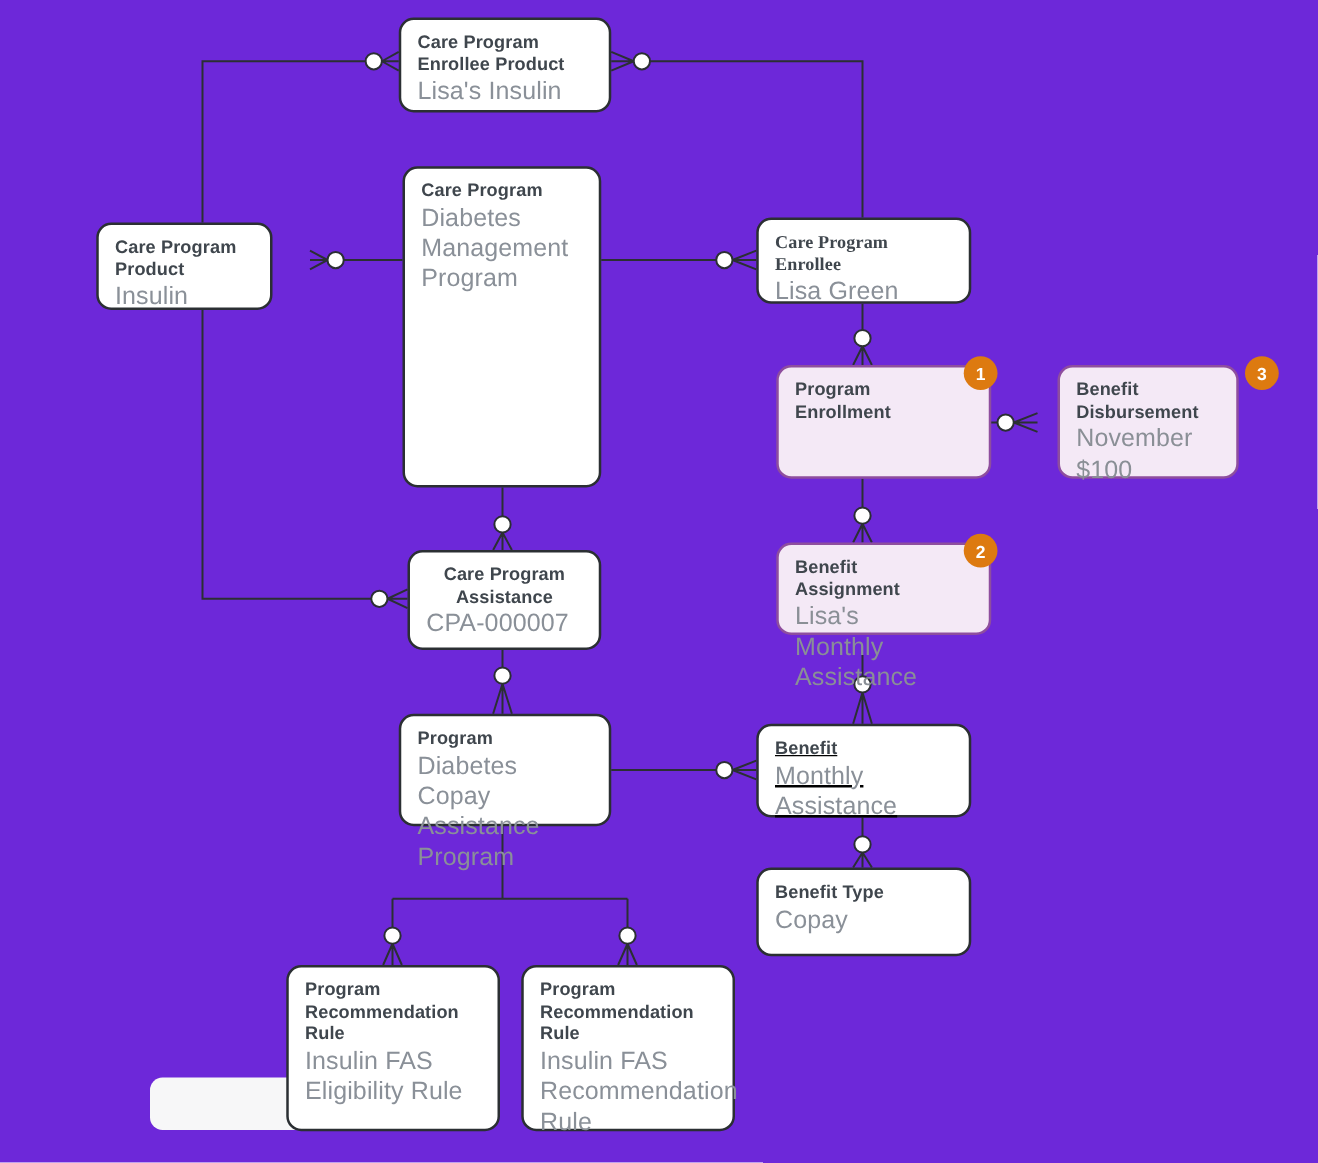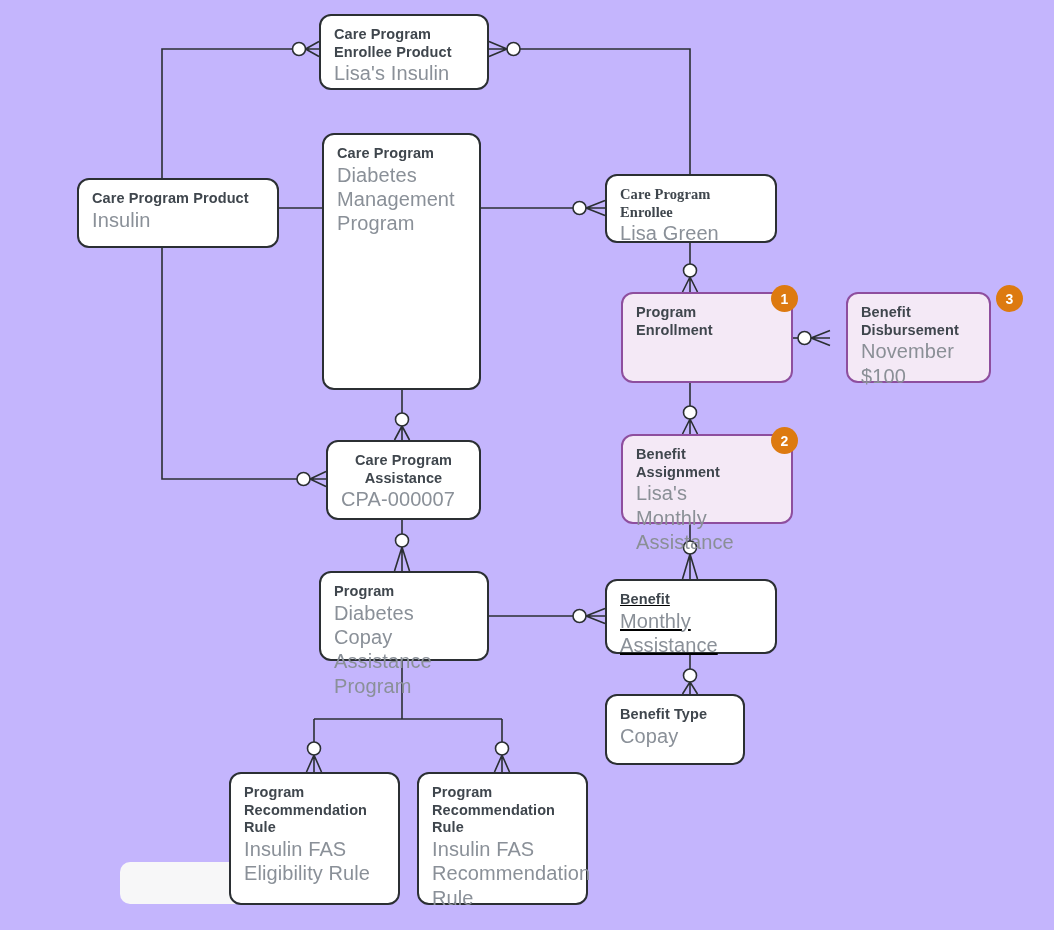--- a/index.html
+++ b/index.html
@@ -8,21 +8,21 @@
     background: #ffffff;
   }
   body {
     font-family: "Liberation Sans", sans-serif;
     -webkit-font-smoothing: antialiased;
   }
   #canvas {
     position: relative;
     width: 1054px;
     height: 930px;
-    background: #c4b5fd;
+    background: #6d28d9;
     overflow: hidden;
   }
   #edge-layer {
     position: absolute;
     left: 0;
     top: 0;
     width: 1054px;
     height: 930px;
     pointer-events: none;
   }
@@ -152,21 +152,21 @@
       <path d="M502,755 L502,772 M502,755 L494.5,772 M502,755 L509.5,772" stroke-width="1.6"></path>
 
     </g>
   </svg>
 
   <div class="node" style="left:319px; top:14px; width:170px; height:76px;">
     <span class="title">Care Program Enrollee Product</span>
     <span class="subtitle">Lisa's Insulin</span>
   </div>
 
-  <div class="node" style="left:77px; top:178px; width:202px; height:70px;">
+  <div class="node" style="left:77px; top:178px; width:141px; height:70px;">
     <span class="title">Care Program Product</span>
     <span class="subtitle">Insulin</span>
   </div>
 
   <div class="node" style="left:322px; top:133px; width:159px; height:257px;">
     <span class="title">Care Program</span>
     <span class="subtitle" style="max-width:105px;">Diabetes Management Program</span>
   </div>
 
   <div class="node" style="left:605px; top:174px; width:172px; height:69px;">
@@ -183,37 +183,37 @@
     <span class="title" style="max-width:120px;">Benefit Disbursement</span>
     <span class="subtitle">November $100</span>
     <div class="badge" style="left:148px; top:-9px;">3</div>
   </div>
 
   <div class="node" style="left:326px; top:440px; width:155px; height:80px;">
     <span class="title" style="max-width:125px;text-align:center;">Care Program Assistance</span>
     <span class="subtitle">CPA-000007</span>
   </div>
 
-  <div class="node highlight" style="left:605px; top:434px; width:172px; height:90px;">
+  <div class="node highlight" style="left:605px; top:434px; width:172px; height:74px;">
     <span class="title" style="max-width:110px;">Benefit Assignment</span>
     <span class="subtitle" style="max-width:120px;">Lisa's Monthly Assistance</span>
     <div class="badge" style="left:148px; top:-9px;">2</div>
   </div>
 
   <div class="node" style="left:319px; top:571px; width:170px; height:90px;">
     <span class="title">Program</span>
     <span class="subtitle" style="max-width:148px;">Diabetes Copay Assistance Program</span>
   </div>
 
   <div class="node" style="left:605px; top:579px; width:172px; height:75px;text-decoration:underline;">
     <span class="title">Benefit</span>
     <span class="subtitle">Monthly Assistance</span>
   </div>
 
-  <div class="node" style="left:605px; top:694px; width:140px; height:71px;">
+  <div class="node" style="left:605px; top:694px; width:172px; height:71px;">
     <span class="title">Benefit Type</span>
     <span class="subtitle">Copay</span>
   </div>
 
   <div class="node" style="left:229px; top:772px; width:171px; height:133px;">
     <span class="title" style="max-width:146px;">Program Recommendation Rule</span>
     <span class="subtitle" style="max-width:128px;">Insulin FAS Eligibility Rule</span>
   </div>
 
   <div class="node" style="left:417px; top:772px; width:171px; height:133px;">

